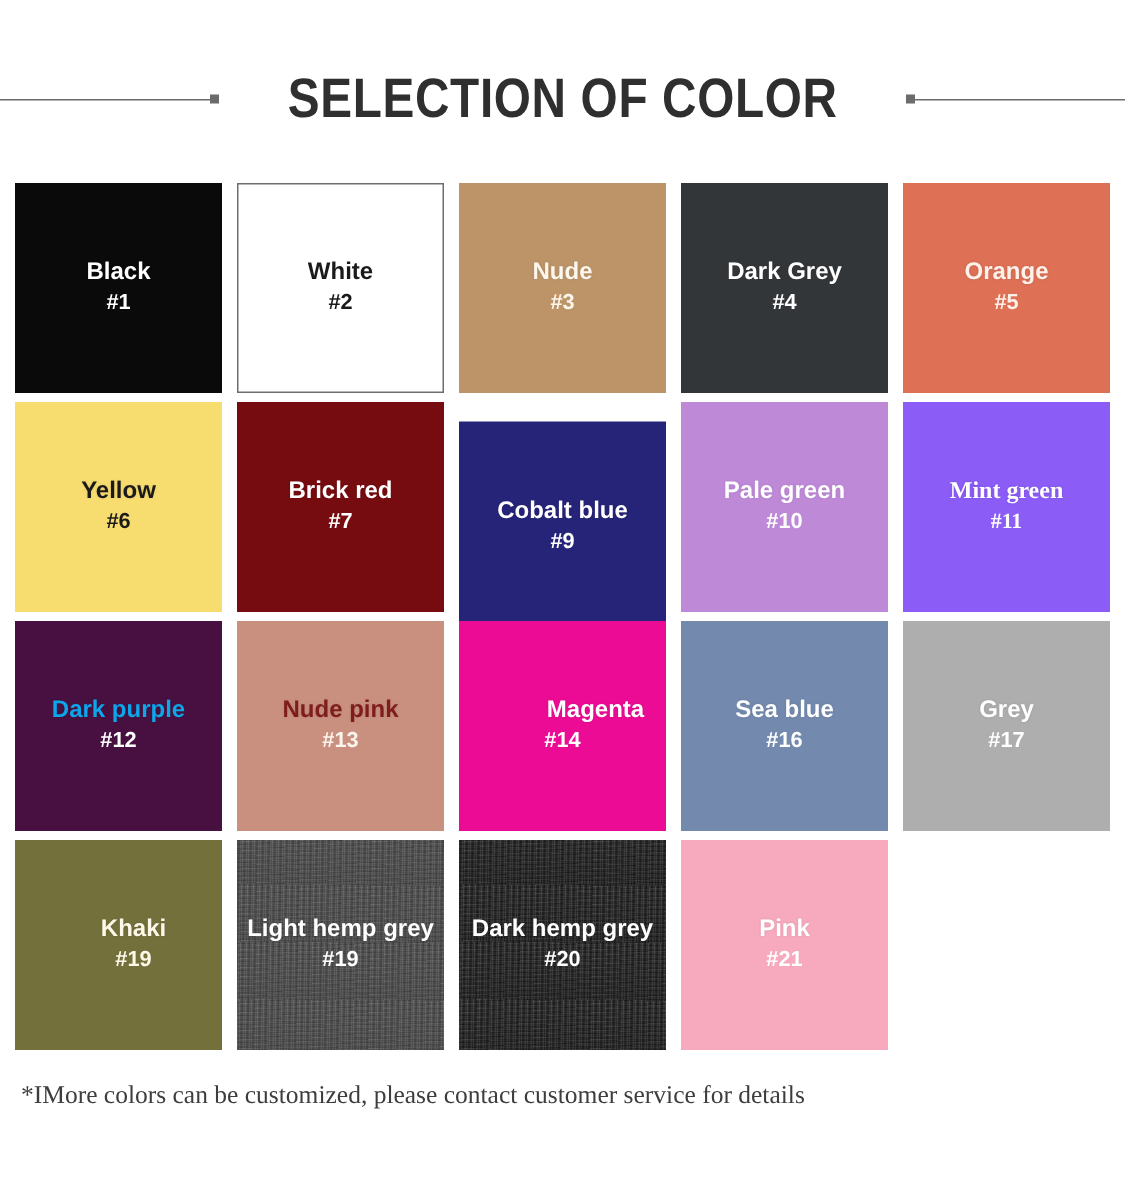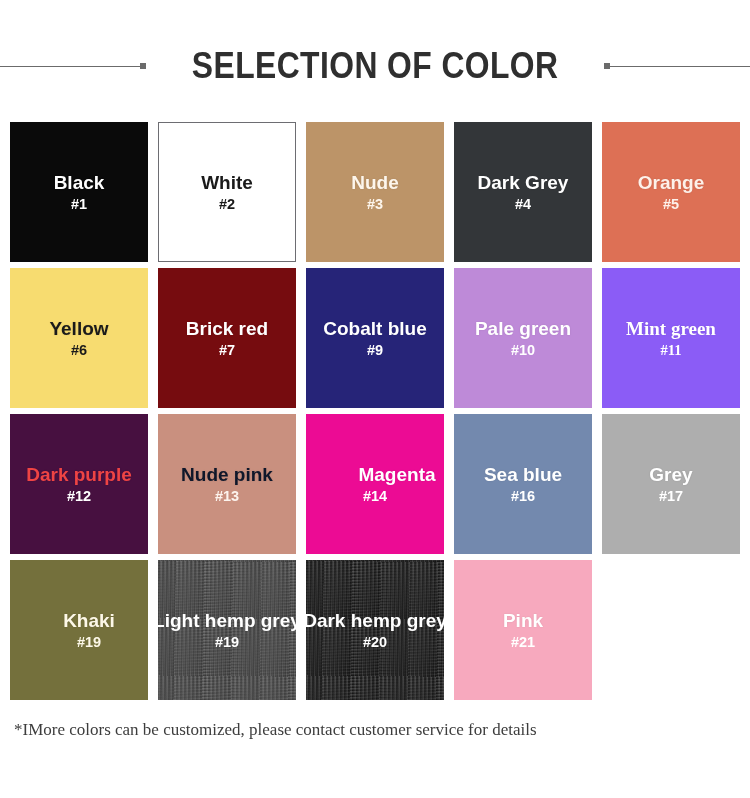--- a/index.html
+++ b/index.html
@@ -64,21 +64,21 @@
     width:138px; height:140px;
     display:flex;
     flex-direction:column;
     align-items:center;
     justify-content:center;
     overflow:hidden;
   }
   .swatch-label {
     position:relative;
     z-index:2;
-    font-size:19px;
+    font-size:16px;
     font-weight:bold;
     line-height:1.28;
     text-align:right;
     white-space:nowrap;
     text-shadow:0 0 2px rgba(0,0,0,0.10);
   }
   .swatch-num {
     position:relative;
     z-index:2;
     font-size:14.5px;
@@ -162,38 +162,38 @@
         <div class="swatch-num" style="color: rgb(253, 241, 234);">#5</div>
       </div>
       <div class="swatch" style="background: rgb(247, 220, 112);">
         <div class="swatch-label" style="color: rgb(26, 26, 26);">Yellow</div>
         <div class="swatch-num" style="color: rgb(26, 26, 26);">#6</div>
       </div>
       <div class="swatch" style="background: rgb(118, 12, 15);">
         <div class="swatch-label" style="color: rgb(255, 255, 255);">Brick red</div>
         <div class="swatch-num" style="color: rgb(255, 255, 255);">#7</div>
       </div>
-      <div class="swatch" style="background: rgb(38, 36, 120);">
+      <div class="swatch" style="background: rgb(38, 36, 120); margin-top: 13px;">
         <div class="swatch-label" style="color: rgb(255, 255, 255);">Cobalt blue</div>
         <div class="swatch-num" style="color: rgb(255, 255, 255);">#9</div>
       </div>
       <div class="swatch" style="background: rgb(190, 138, 216);">
         <div class="swatch-label" style="color: rgb(255, 255, 255);">Pale green</div>
         <div class="swatch-num" style="color: rgb(255, 255, 255);">#10</div>
       </div>
       <div class="swatch" style="background: #8b5cf6; font-family: Liberation Serif, serif;">
         <div class="swatch-label" style="color: rgb(255, 255, 255);">Mint green</div>
         <div class="swatch-num" style="color: rgb(255, 255, 255);">#11</div>
       </div>
       <div class="swatch" style="background: rgb(71, 16, 64);">
-        <div class="swatch-label" style="color: #ef4444;">Dark purple</div>
+        <div class="swatch-label" style="color: #0ea5e9;">Dark purple</div>
         <div class="swatch-num" style="color: rgb(255, 255, 255);">#12</div>
       </div>
       <div class="swatch" style="background: rgb(201, 144, 127);">
-        <div class="swatch-label" style="color: #0f172a;">Nude pink</div>
+        <div class="swatch-label" style="color: #7f1d1d;">Nude pink</div>
         <div class="swatch-num" style="color: rgb(253, 244, 238);">#13</div>
       </div>
       <div class="swatch" style="background: rgb(236, 11, 148);">
         <div class="swatch-label" style="color: rgb(255, 255, 255); padding-left: 44px;">Magenta</div>
         <div class="swatch-num" style="color: rgb(255, 255, 255);">#14</div>
       </div>
       <div class="swatch" style="background: rgb(115, 137, 174);">
         <div class="swatch-label" style="color: rgb(255, 255, 255);">Sea blue</div>
         <div class="swatch-num" style="color: rgb(255, 255, 255);">#16</div>
       </div>

